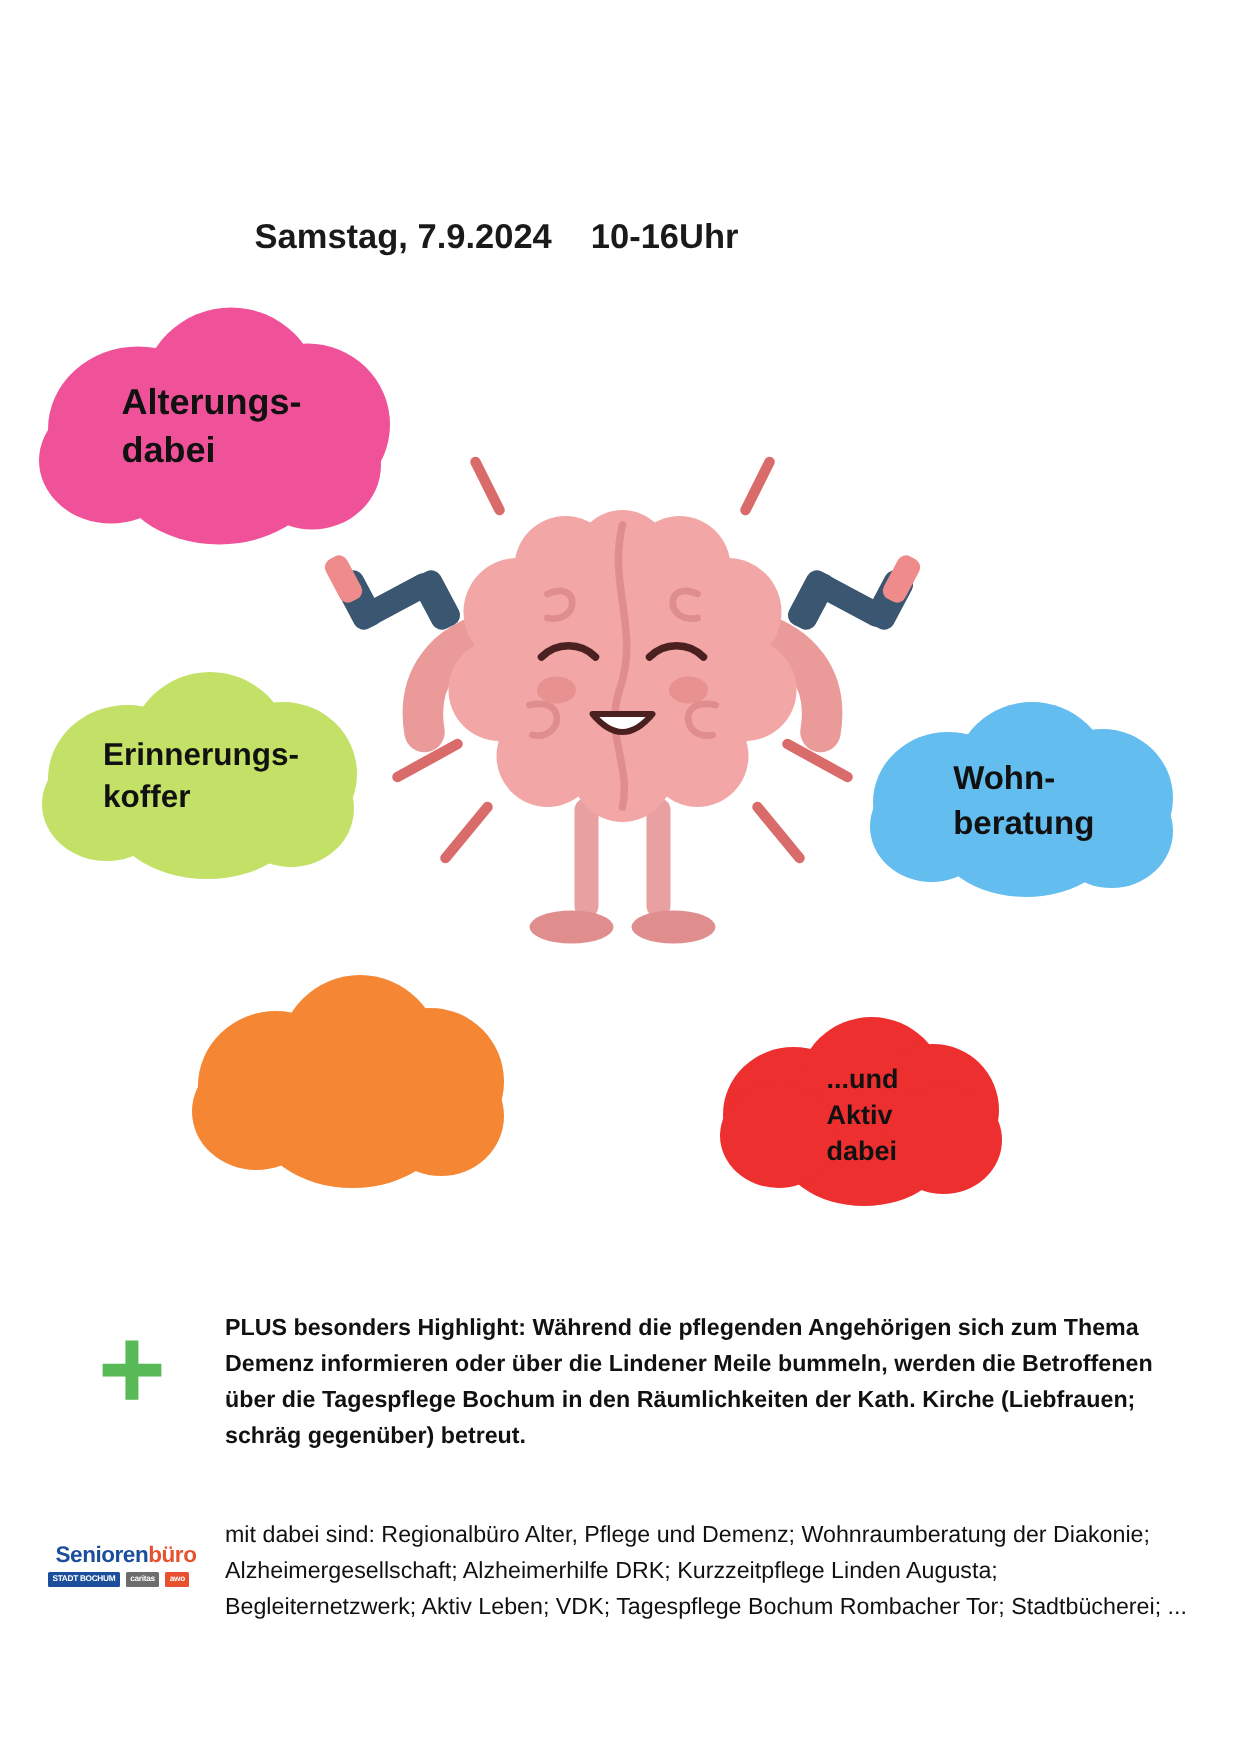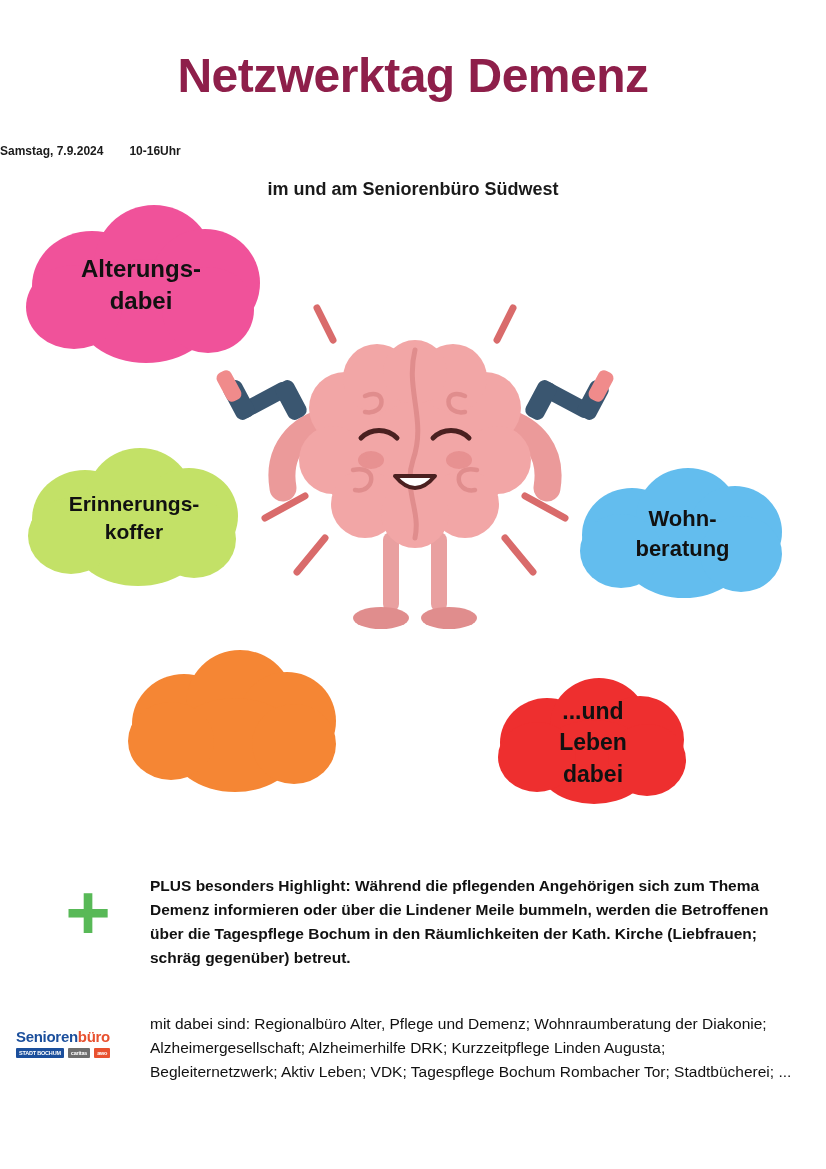--- a/index.html
+++ b/index.html
@@ -28,22 +28,22 @@
     font-size: 48px;
     font-weight: bold;
     color: #8e1f4a;
     letter-spacing: -0.5px;
   }
   .subtitle-1 {
     position: absolute;
     top: 144px;
     left: 0;
     width: 662px;
-    text-align: left;
-    font-size: 12px;
+    text-align: center;
+    font-size: 23px;
     font-weight: bold;
     color: #1a1a1a;
   }
   .subtitle-1 .time {
     margin-left: 26px;
   }
   .subtitle-2 {
     position: absolute;
     top: 179px;
     left: 0;
@@ -53,21 +53,20 @@
     font-weight: bold;
     color: #1a1a1a;
   }
 
   
   .bubble {
     position: absolute;
     display: flex;
     align-items: center;
     justify-content: center;
-    text-align: center;
     font-weight: bold;
     color: #111111;
     line-height: 1.35;
     box-sizing: border-box;
   }
   .bubble .btxt { position: relative; z-index: 3; padding: 0 14px; }
 
   
   .blob {
     position: absolute;
@@ -84,21 +83,21 @@
   #b1 { left: 22px; top: 205px; width: 238px; height: 160px; font-size: 24px; }
   
   #b2 { left: 550px; top: 205px; width: 248px; height: 160px; font-size: 22px; }
   
   #b3 { left: 28px; top: 448px; width: 212px; height: 140px; font-size: 21px; }
   
   #b4 { left: 580px; top: 468px; width: 205px; height: 132px; font-size: 22px; }
   
   #b5 { left: 128px; top: 650px; width: 210px; height: 146px; font-size: 23px; }
   
-  #b6 { left: 498px; top: 678px; width: 190px; height: 130px; font-size: 23px; }
+  #b6 { left: 480px; top: 678px; width: 190px; height: 130px; font-size: 18px; }
 
   
   .brain-wrap {
     position: absolute;
     left: 205px;
     top: 300px;
     width: 420px;
     height: 370px;
   }
 
@@ -130,24 +129,25 @@
     left: 150px;
     top: 1012px;
     width: 644px;
     font-size: 15.5px;
     font-weight: normal;
     line-height: 1.55;
     color: #111111;
   }
   .logo {
     position: absolute;
-    left: 16px;
+    left: 32px;
     top: 1028px;
     width: 104px;
     height: 44px;
+    text-align: center;
   }
   .logo .logo-word {
     font-size: 15px;
     font-weight: bold;
     color: #1b4f9c;
     letter-spacing: -0.3px;
   }
   .logo .logo-word .accent { color: #e8512f; }
   .logo .logo-sub {
     margin-top: 3px;
@@ -166,26 +166,24 @@
     letter-spacing: -0.2px;
   }
   .logo .chip.red { background: #e8512f; }
   .logo .chip.grey { background: #6d6d6d; }
 </style>
 </head>
 <body>
 
 <div class="poster">
 
-  <div class="title">Netzwerktag Demenz</div>
 
   <div class="subtitle-1">
     <span>Samstag, 7.9.2024</span><span class="time">10-16Uhr</span>
   </div>
-  <div class="subtitle-2">im und am Seniorenbüro Südwest</div>
 
   <div class="brain-wrap">
     <svg viewBox="0 0 420 370" width="420" height="370">
 
       <g stroke="#d96b6b" stroke-width="7" stroke-linecap="round">
         <line x1="128" y1="40" x2="112" y2="8"></line>
         <line x1="292" y1="40" x2="308" y2="8"></line>
         <line x1="100" y1="196" x2="60" y2="218"></line>
         <line x1="320" y1="196" x2="360" y2="218"></line>
         <line x1="120" y1="238" x2="92" y2="272"></line>
@@ -313,21 +311,21 @@
     <div class="blob" style="background:#ee2f2f; left:52px;  top:0px;  width:98px;  height:96px;"></div>
     <div class="blob" style="background:#ee2f2f; left:98px;  top:18px; width:88px;  height:88px;"></div>
     <div class="blob" style="background:#ee2f2f; left:38px;  top:42px; width:116px; height:84px;"></div>
     <div class="blob" style="background:#ee2f2f; left:0px;   top:44px; width:78px;  height:70px;"></div>
     <div class="blob" style="background:#ee2f2f; left:110px; top:46px; width:78px;  height:72px;"></div>
     <svg class="tail" style="left:12px; top:-34px;" width="60" height="56" viewBox="0 0 60 56">
       <path d="M4 2 L56 52 L22 48 Z" fill="#ee2f2f"></path>
     </svg>
     <div class="btxt">
       <span>...und</span><br>
-      <span>Leben</span><br>
+      <span>Aktiv</span><br>
       <span>dabei</span>
     </div>
   </div>
 
   <div class="plus-icon">+</div>
   <div class="highlight-text">PLUS besonders Highlight: Während die pflegenden Angehörigen sich zum Thema Demenz informieren oder über die Lindener Meile bummeln, werden die Betroffenen über die Tagespflege Bochum in den Räumlichkeiten der Kath. Kirche (Liebfrauen; schräg gegenüber) betreut.</div>
 
   <div class="partners-text">mit dabei sind: Regionalbüro Alter, Pflege und Demenz; Wohnraumberatung der Diakonie; Alzheimergesellschaft; Alzheimerhilfe DRK; Kurzzeitpflege Linden Augusta; Begleiternetzwerk; Aktiv Leben; VDK; Tagespflege Bochum Rombacher Tor; Stadtbücherei; ...</div>
 
   <div class="logo">

